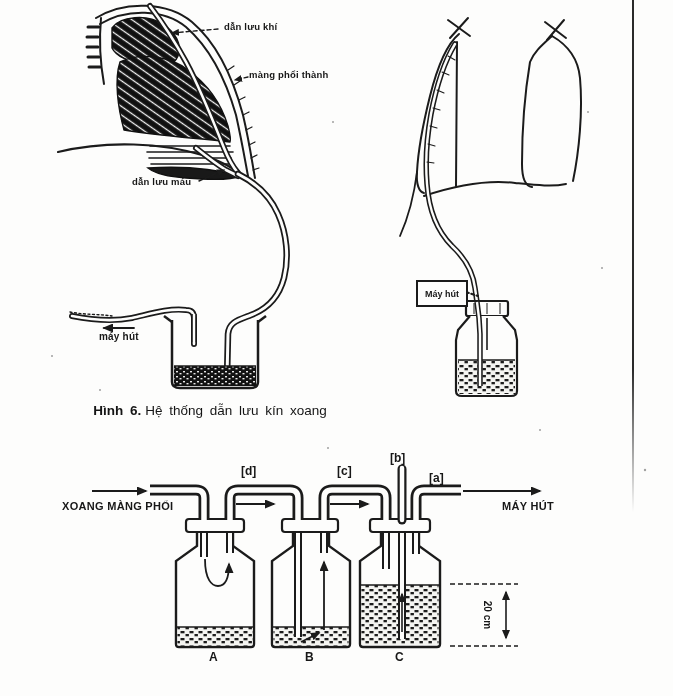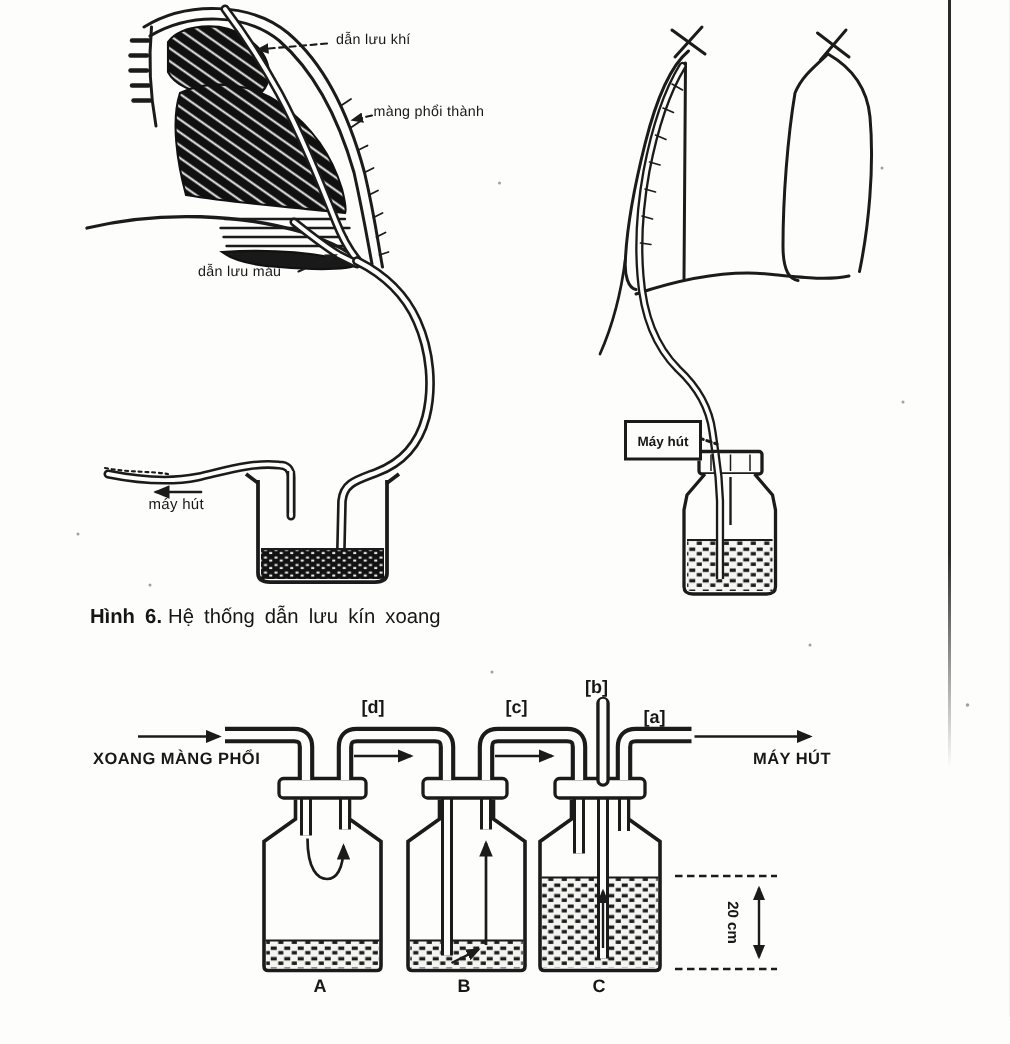--- a/index.html
+++ b/index.html
@@ -3,25 +3,25 @@
 <meta charset="utf-8">
 <style>
   html,body{margin:0;padding:0;background:#e8e8e8;}
   .page{
     position:relative;width:673px;height:696px;overflow:hidden;
     background:#fdfdfc;color:#171717;
     font-family:"Liberation Sans", sans-serif;
   }
   svg{position:absolute;left:0;top:0;}
   .lbl{position:absolute;color:#171717;white-space:nowrap;}
-  .small-lbl{font-size:9.5px;font-weight:400;letter-spacing:.2px;}
+  .small-lbl{font-size:9.5px;font-weight:700;letter-spacing:.2px;}
   .fig8-lbl{font-size:11px;font-weight:700;letter-spacing:.3px;}
   .bracket-lbl{font-size:12px;font-weight:700;}
   .bottle-letter{font-size:12px;font-weight:700;}
-  .caption{position:absolute;font-size:13.5px;line-height:19px;text-align:left;word-spacing:3px;color:#151515;}
+  .caption{position:absolute;font-size:13.5px;line-height:19px;text-align:center;word-spacing:3px;color:#151515;}
   .caption .num{font-weight:700;margin-right:4px;}
   .suction-box{
     position:absolute;left:416px;top:280px;width:48px;height:23px;
     border:2px solid #1b1b1b;background:#fdfdfc;
     display:flex;align-items:center;justify-content:center;
     font-size:9px;font-weight:700;
   }
   .dim-lbl{
     position:absolute;left:472px;top:600px;width:32px;height:30px;
     display:flex;align-items:center;justify-content:center;

